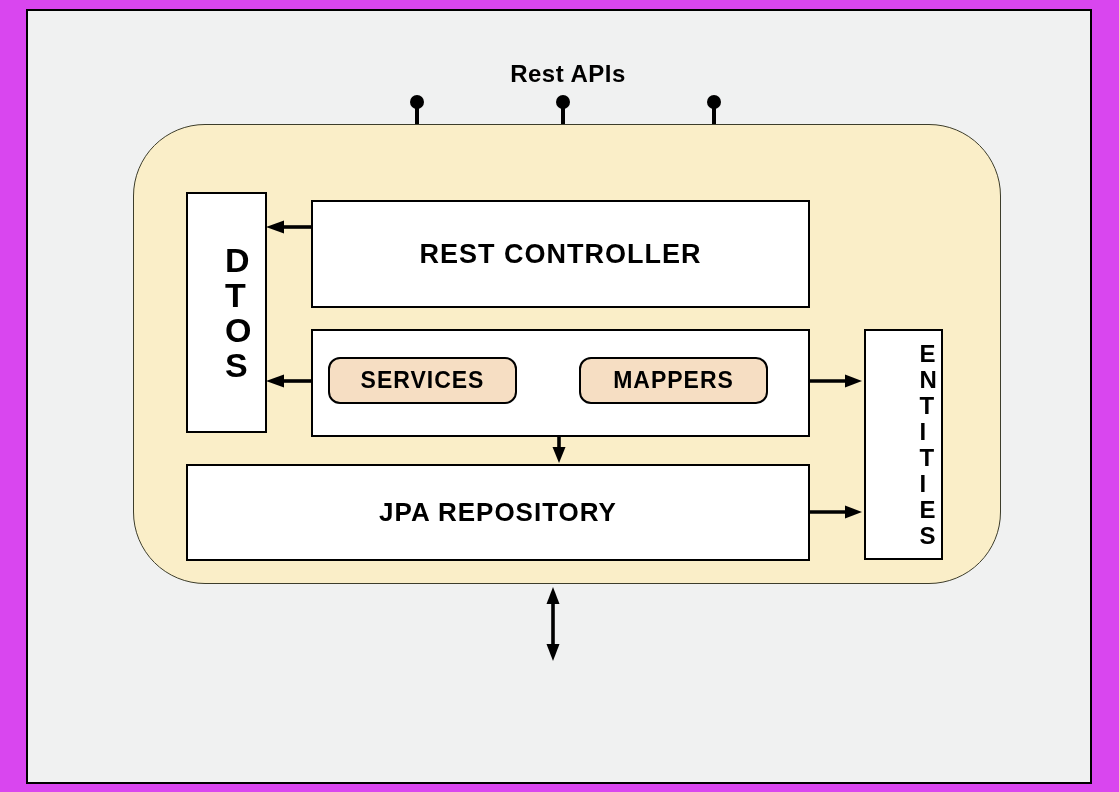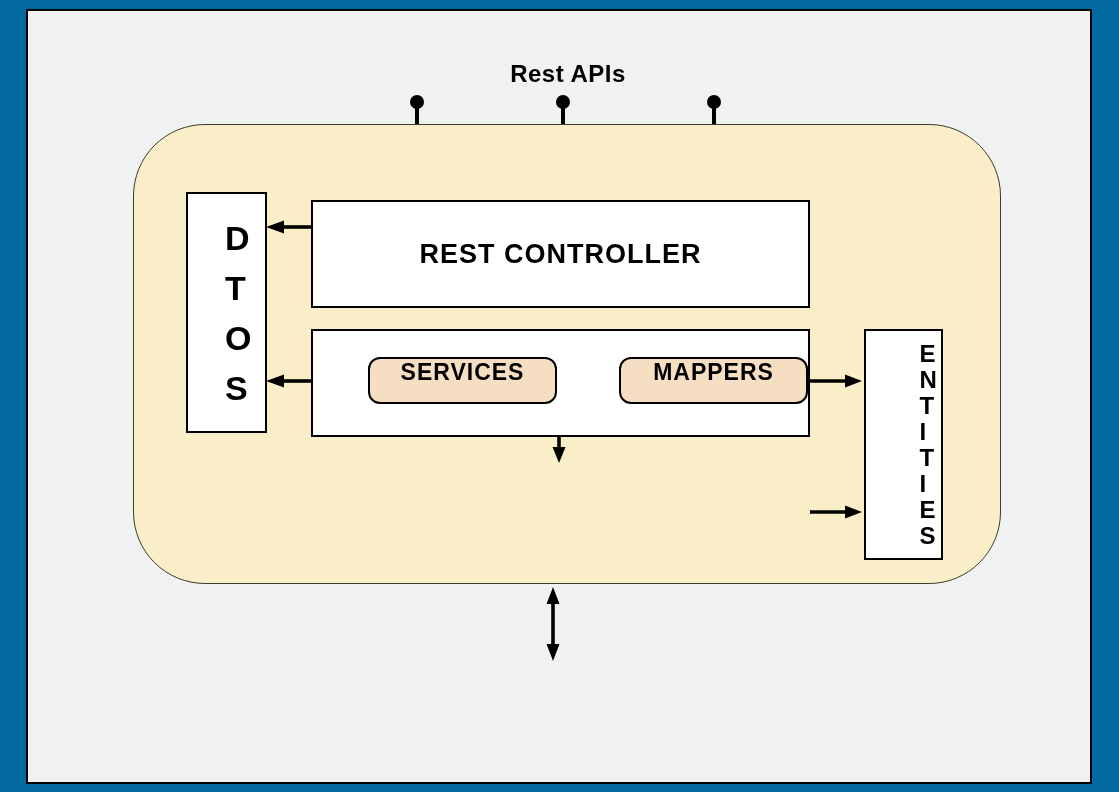--- a/index.html
+++ b/index.html
@@ -19,21 +19,21 @@
     font-family: "Liberation Sans", "DejaVu Sans", sans-serif;
     background: #ffffff;
     width: 1119px;
     height: 792px;
     overflow: hidden;
   }
   .canvas {
     position: relative;
     width: 1119px;
     height: 792px;
-    background: #0369a1;
+    background: #d946ef;
   }
   .frame {
     position: absolute;
     left: 26px; top: 9px;
     width: 1066px; height: 775px;
     border: 2px solid var(--frame-border);
     background: var(--background);
   }
   .diagram-title {
     position: absolute;
@@ -80,39 +80,38 @@
   .node-mid       { left: 311px; top: 329px; width: 499px; height: 108px; }
   .node-jpa       { left: 186px; top: 464px; width: 624px; height: 97px;  font-size: 26px; letter-spacing: 1px; }
   .node-dtos      { left: 186px; top: 192px; width: 81px;  height: 241px; }
   .node-entities  { left: 864px; top: 329px; width: 79px;  height: 231px; }
   .chip {
     position: absolute;
     background: var(--accent-fill);
     border: 2px solid var(--node-border);
     border-radius: 12px;
     display: flex;
-    align-items: flex-start;
+    align-items: center;
     justify-content: center;
     font-weight: bold;
     font-size: 23px;
     letter-spacing: 1px;
     color: var(--text);
-    margin-left: 40px;
   }
   .chip-services { left: 328px; top: 357px; width: 189px; height: 47px; }
   .chip-mappers  { left: 579px; top: 357px; width: 189px; height: 47px; }
   .vlabel {
     font-weight: bold;
     word-break: break-all;
     width: 3px;
     text-align: center;
     overflow: visible;
     white-space: normal;
   }
-  .vlabel-dtos     { font-size: 34px; line-height: 50px; }
+  .vlabel-dtos     { font-size: 34px; line-height: 35px; }
   .vlabel-entities { font-size: 24px; line-height: 26px; letter-spacing: 0; margin-left: 35px; }
   .arrow { position: absolute; overflow: visible; }
   .arrow line    { stroke: var(--line); stroke-width: 3.6px; }
   .arrow polygon { fill: var(--line); }
   .cylinder-wrap { position: absolute; left: 439px; top: 662px; width: 232px; height: 106px; }
   .cylinder-wrap svg { position: absolute; left: 0; top: 0; }
   .cylinder-label {
     position: absolute;
     left: 0; top: 44px; width: 232px;
     text-align: center;
@@ -155,20 +154,23 @@
   </div>
 
   <div class="node node-mid"></div>
   <div class="chip chip-services">
     <span>SERVICES</span>
   </div>
   <div class="chip chip-mappers">
     <span>MAPPERS</span>
   </div>
 
+  <div class="node node-jpa">
+    <span>JPA REPOSITORY</span>
+  </div>
 
   <div class="node node-entities">
     <div class="vlabel vlabel-entities">ENTITIES</div>
   </div>
 
   <svg class="arrow" style="left:264px; top:219px;" width="47" height="16">
     <line x1="18" y1="8" x2="47" y2="8"></line>
     <polygon points="2,8 20,1.5 20,14.5"></polygon>
   </svg>
 

